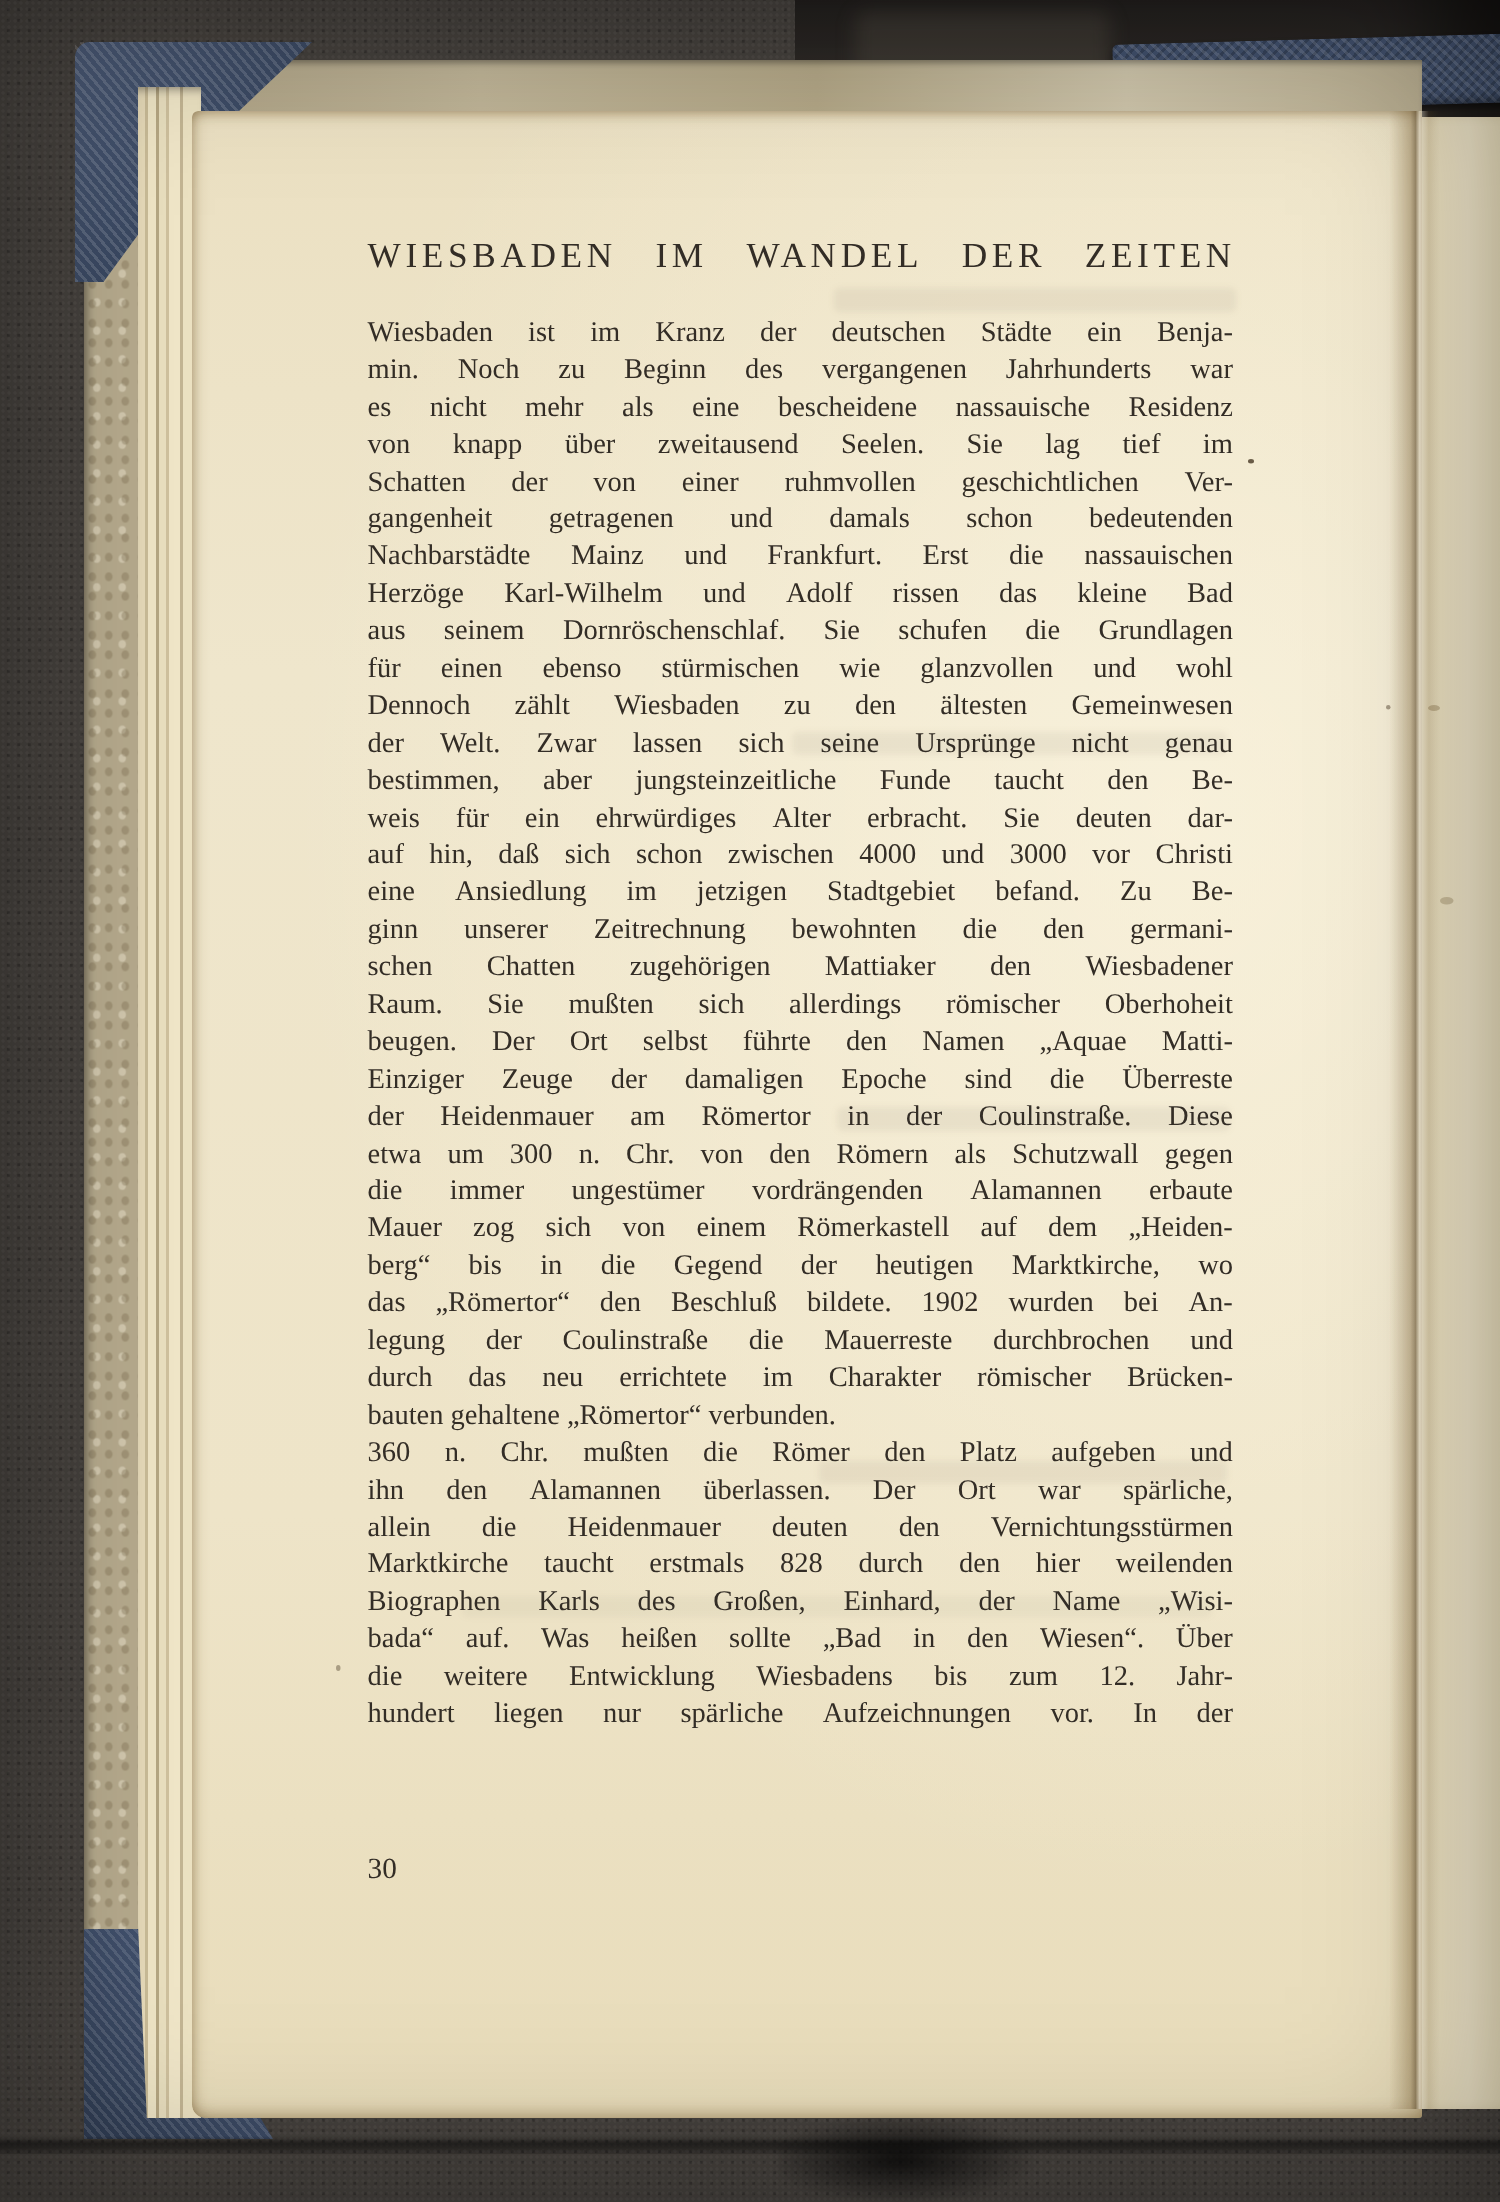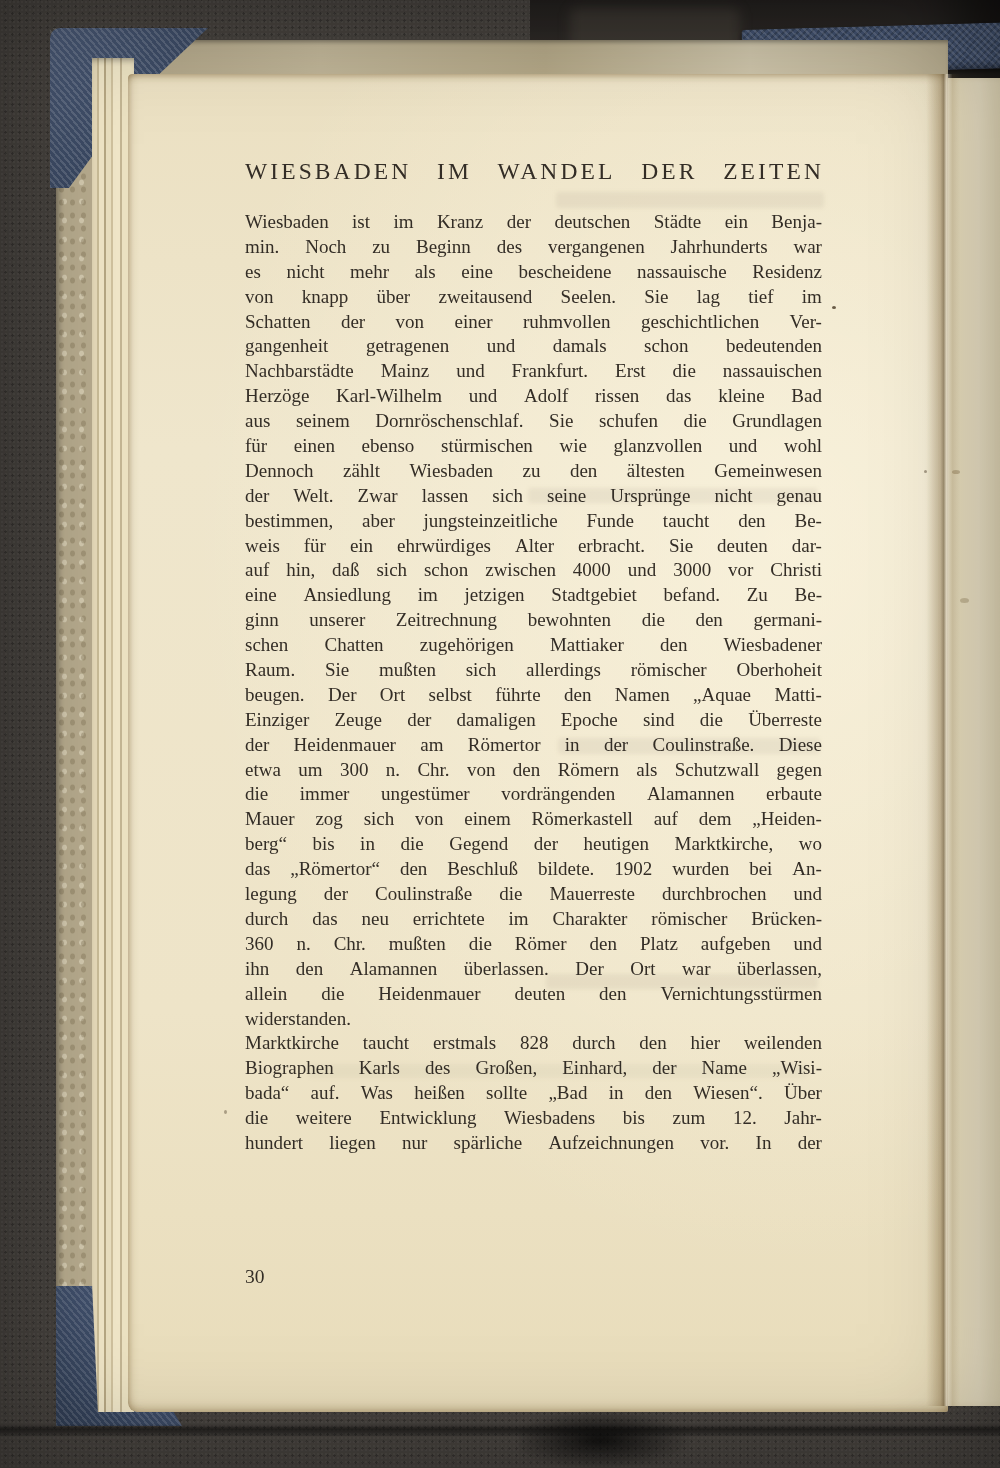--- a/index.html
+++ b/index.html
@@ -150,21 +150,21 @@
     font-weight:400;
   }
   .text-block{
     position:absolute;left:117px;top:136px;width:577px;color:var(--ink);
   }
   .line{
     font-size:19px;line-height:24.9px;height:24.9px;white-space:nowrap;
   }
   .line.just{display:flex;justify-content:space-between;white-space:normal;}
   .page-number{
-    position:absolute;left:117px;top:1192px;font-size:19.5px;color:var(--ink);
+    position:absolute;left:117px;top:1162px;font-size:19.5px;color:var(--ink);
   }
   
   .smudge{position:absolute;background:rgba(104,94,72,0.08);filter:blur(2px);border-radius:4px;}
   .sm1{left:428px;top:118px;width:268px;height:16px;}
   .sm2{left:400px;top:414px;width:290px;height:15px;}
   .sm3{left:430px;top:664px;width:262px;height:16px;}
   .sm4{left:418px;top:900px;width:272px;height:15px;}
   .sm5{left:180px;top:990px;width:500px;height:14px;background:rgba(104,94,72,0.05);}
   .speck{position:absolute;background:rgba(70,55,35,0.8);border-radius:50%;}
   .sp1{left:704px;top:232px;width:4px;height:3px;}
@@ -496,51 +496,51 @@
         <div class="line just">
           <span>durch</span>
           <span>das</span>
           <span>neu</span>
           <span>errichtete</span>
           <span>im</span>
           <span>Charakter</span>
           <span>römischer</span>
           <span>Brücken-</span>
         </div>
+        <div class="line">bauten gehaltene „Römertor“ verbunden.</div>
         <div class="line just">
           <span>360</span>
           <span>n.</span>
           <span>Chr.</span>
           <span>mußten</span>
           <span>die</span>
           <span>Römer</span>
           <span>den</span>
           <span>Platz</span>
           <span>aufgeben</span>
           <span>und</span>
         </div>
         <div class="line just">
           <span>ihn</span>
           <span>den</span>
           <span>Alamannen</span>
           <span>überlassen.</span>
           <span>Der</span>
           <span>Ort</span>
           <span>war</span>
-          <span>überlassen,</span>
+          <span>spärliche,</span>
         </div>
         <div class="line just">
           <span>allein</span>
           <span>die</span>
           <span>Heidenmauer</span>
           <span>deuten</span>
           <span>den</span>
           <span>Vernichtungsstürmen</span>
         </div>
-        <div class="line">widerstanden.</div>
         <div class="line just">
           <span>Marktkirche</span>
           <span>taucht</span>
           <span>erstmals</span>
           <span>828</span>
           <span>durch</span>
           <span>den</span>
           <span>hier</span>
           <span>weilenden</span>
         </div>

